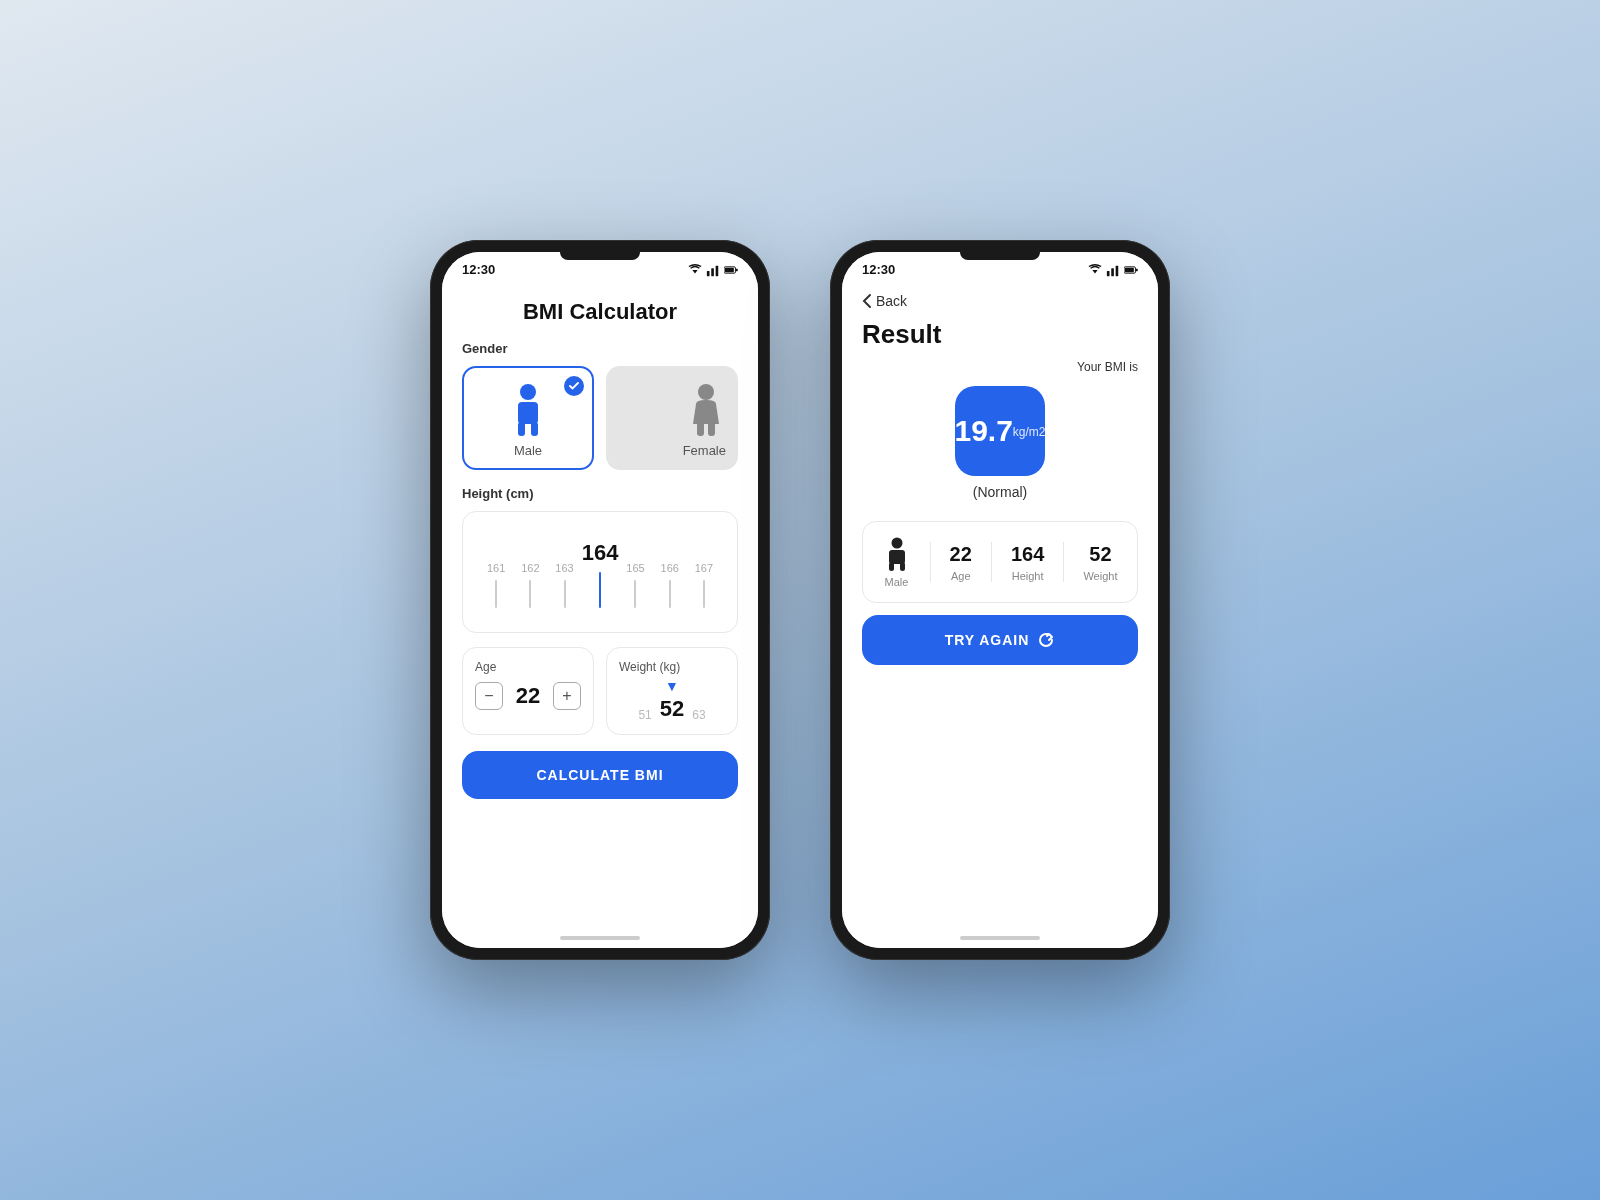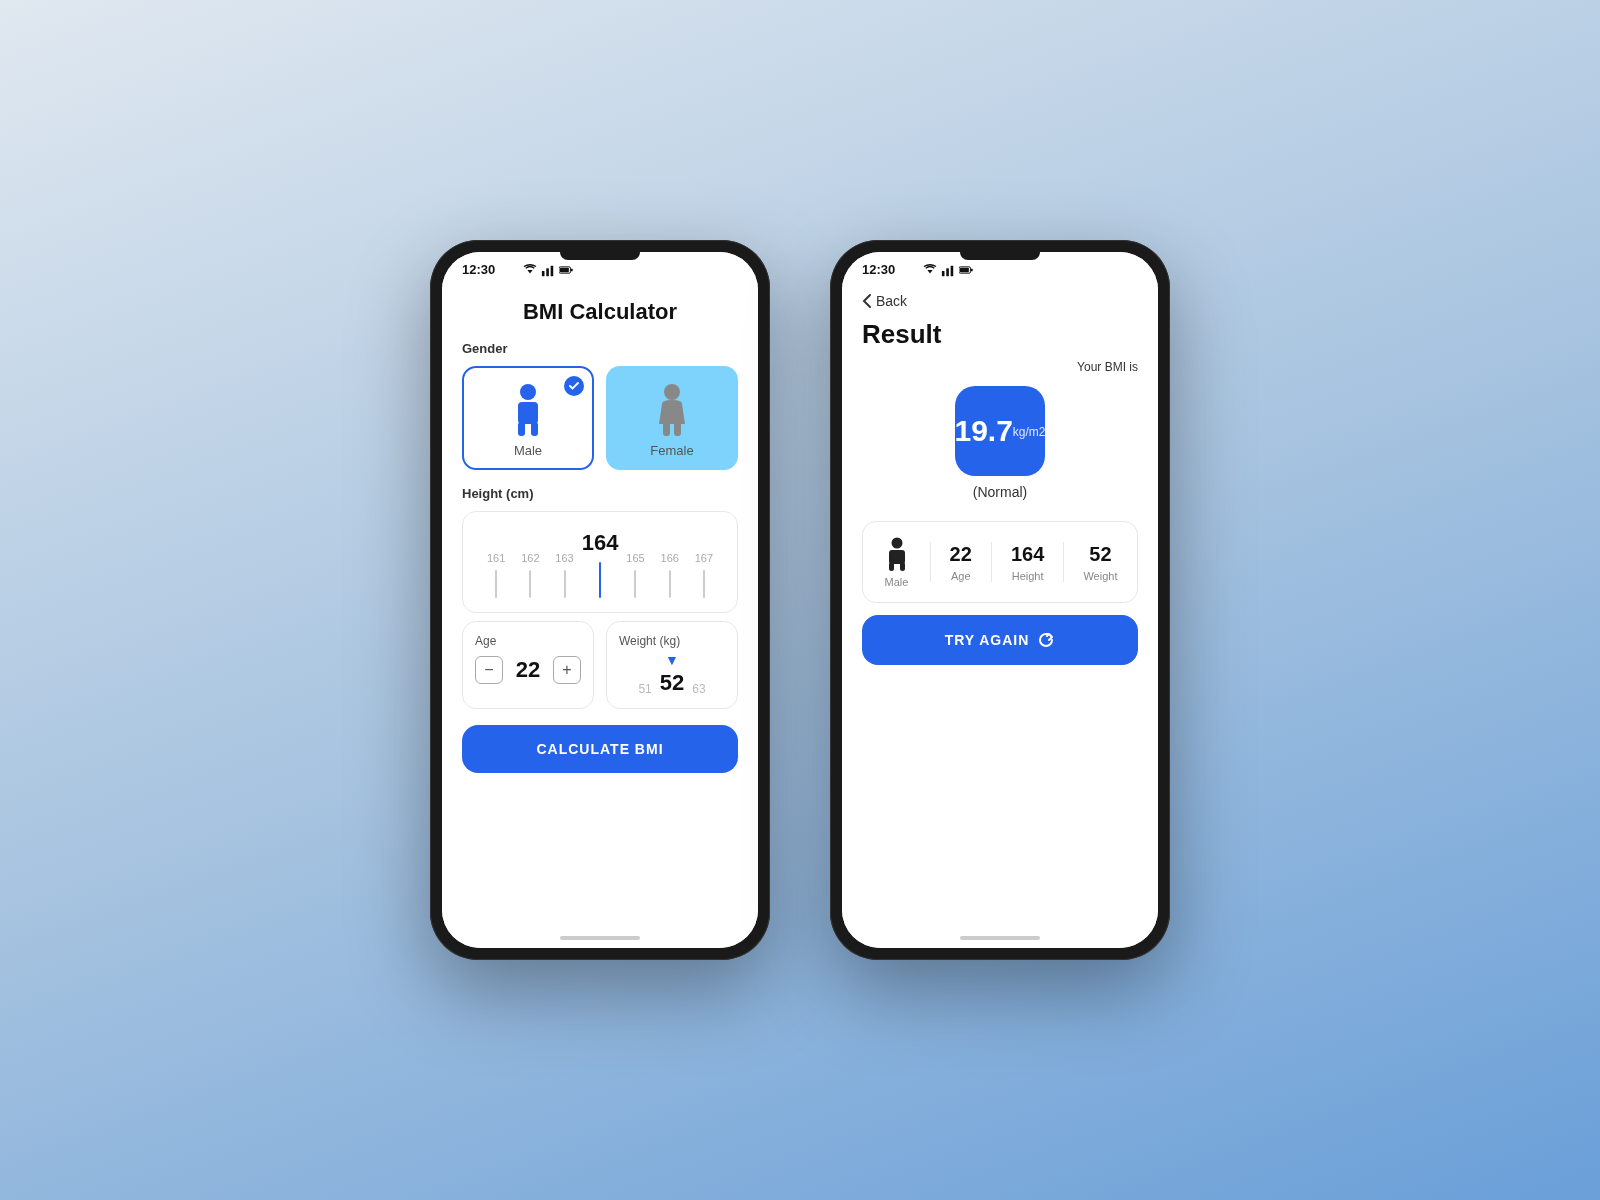--- a/index.html
+++ b/index.html
@@ -48,20 +48,21 @@
       position: absolute;
       top: 12px;
       left: 50%;
       transform: translateX(-50%);
       z-index: 10;
     }
 
     
     .status-bar {
       display: flex;
+      justify-content: space-between;
       align-items: center;
       padding: 10px 20px 6px;
       background: white;
       gap: 28px;
     }
 
     .status-time {
       font-size: 13px;
       font-weight: 600;
       color: #111;
@@ -124,22 +125,23 @@
       cursor: pointer;
       position: relative;
     }
 
     .gender-card.selected {
       border: 2.5px solid #2563eb;
       background: #fff;
     }
 
     .gender-card.unselected {
-      background: #7dd3fc;
+      background: #e5e5e5;
       border: 2.5px solid transparent;
+      align-items: flex-end;
     }
 
     .check-badge {
       position: absolute;
       top: 8px;
       right: 8px;
       width: 20px;
       height: 20px;
       background: #2563eb;
       border-radius: 50%;
@@ -152,22 +154,22 @@
       font-size: 13px;
       color: #555;
       margin-top: 6px;
     }
 
     
     .height-card {
       background: white;
       border-radius: 14px;
       border: 1px solid #e5e7eb;
-      padding: 14px 16px;
-      margin-bottom: 8px;
+      padding: 24px 16px;
+      margin-bottom: 14px;
     }
 
     .height-ruler {
       display: flex;
       align-items: flex-end;
       justify-content: space-between;
       gap: 0;
       margin-top: 4px;
     }
 

